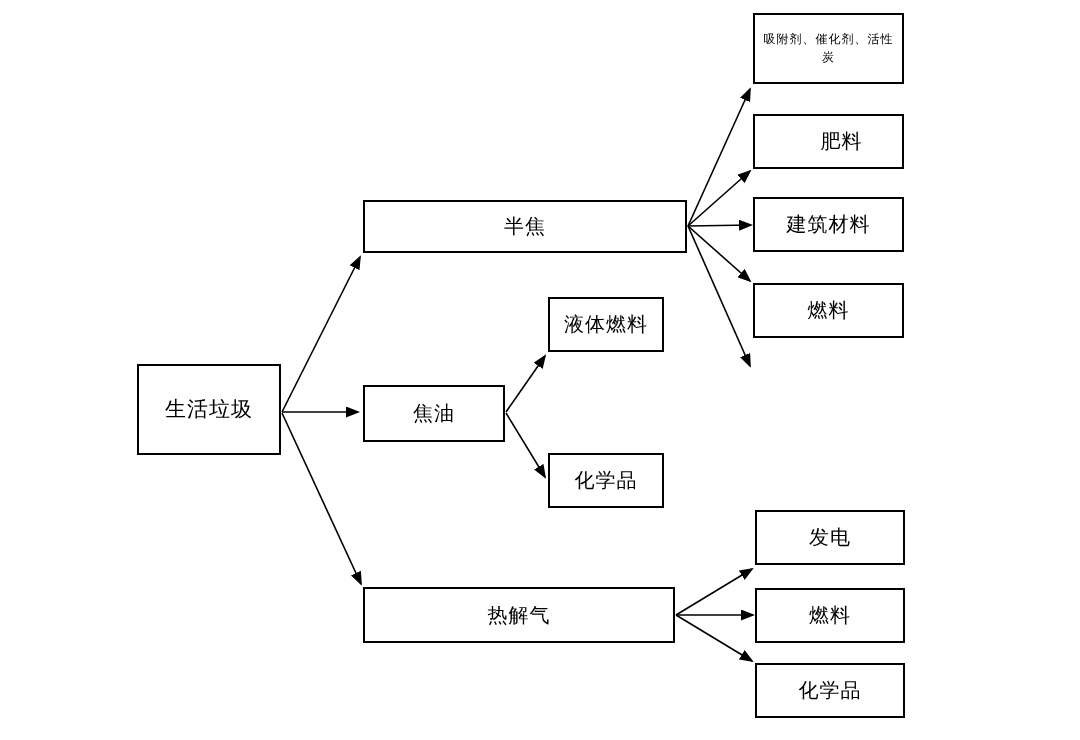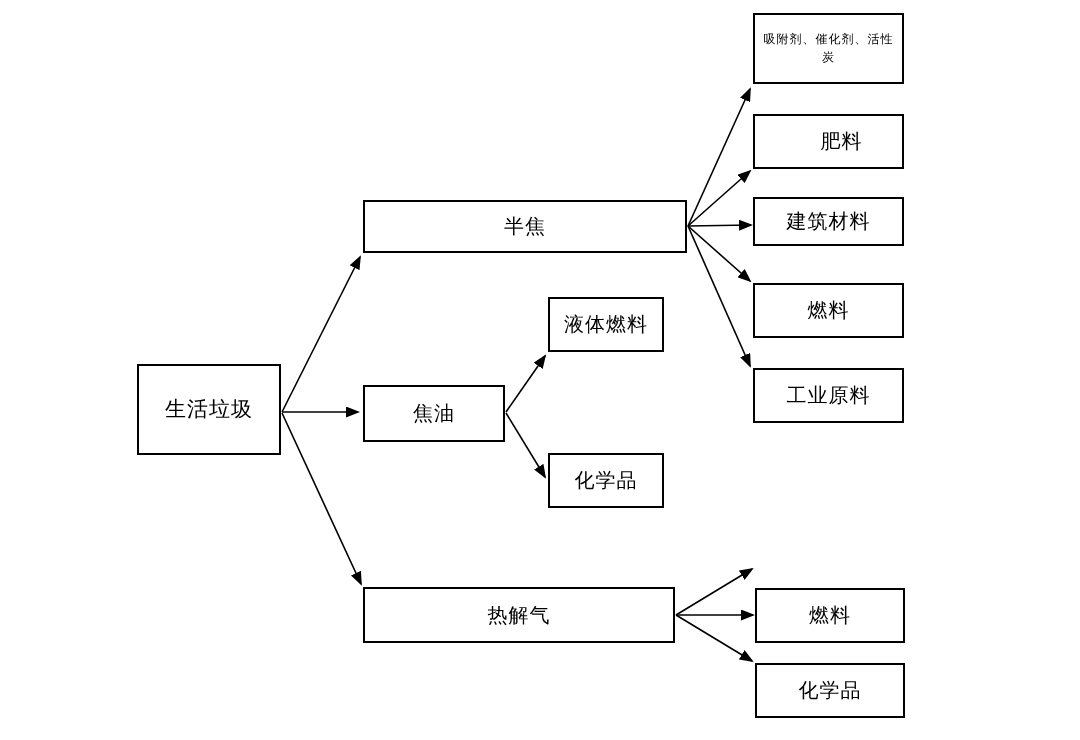--- a/index.html
+++ b/index.html
@@ -71,37 +71,37 @@
   <div class="node" style="left:363px;top:587px;width:312px;height:56px;text-align:center;">
     <span>热解气</span>
   </div>
 
   <div class="node node-small" style="left:753px;top:13px;width:151px;height:71px;">
     <span>吸附剂、催化剂、活性炭</span>
   </div>
   <div class="node" style="left:753px;top:114px;width:151px;height:55px;padding-left:32px;">
     <span>肥料</span>
   </div>
-  <div class="node" style="left:753px;top:197px;width:151px;height:49px;">
+  <div class="node" style="left:753px;top:197px;width:151px;height:55px;">
     <span>建筑材料</span>
   </div>
   <div class="node" style="left:753px;top:283px;width:151px;height:55px;">
     <span>燃料</span>
-  </div>
-  <div class="node" style="left:753px;top:368px;width:151px;height:55px;">
-    <span>工业原料</span>
   </div>
 
   <div class="node" style="left:548px;top:297px;width:116px;height:55px;">
     <span>液体燃料</span>
   </div>
   <div class="node" style="left:548px;top:453px;width:116px;height:55px;">
     <span>化学品</span>
   </div>
 
+  <div class="node" style="left:755px;top:510px;width:150px;height:55px;">
+    <span>发电</span>
+  </div>
   <div class="node" style="left:755px;top:588px;width:150px;height:55px;">
     <span>燃料</span>
   </div>
   <div class="node" style="left:755px;top:663px;width:150px;height:55px;">
     <span>化学品</span>
   </div>
 
 </div>
 
 </body></html>

